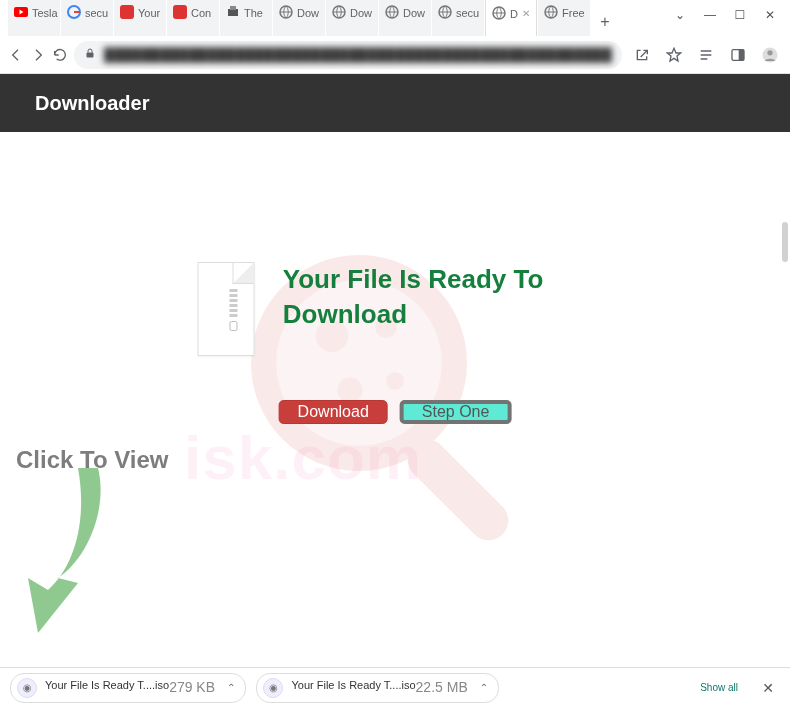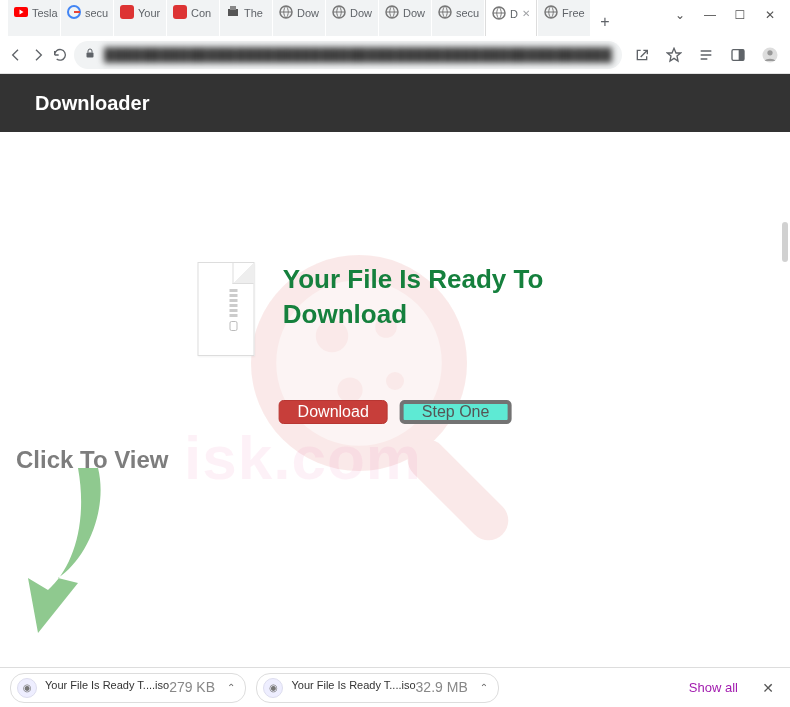--- a/index.html
+++ b/index.html
@@ -36,21 +36,21 @@
 .btn.secondary{background:#5eead4;color:#555;border:4px solid #737373}
 .ctv{position:absolute;left:16px;top:314px;font-size:24px;font-weight:700;color:#7d7d7d}
 .arrow{position:absolute;left:18px;top:336px}
 .dlbar{position:absolute;bottom:0;left:0;right:0;height:40px;border-top:1px solid #ddd;background:#fff;display:flex;align-items:center;padding:0 10px;gap:10px}
 .dlitem{height:30px;border:1px solid #ddd;border-radius:14px;display:flex;align-items:center;padding:0 10px 0 6px;gap:8px;cursor:pointer;background:#fff}
 .dlico{width:20px;height:20px;border-radius:50%;background:#eef;display:flex;align-items:center;justify-content:center;font-size:10px;color:#777;border:1px solid #dde}
 .dltxt{display:flex;flex-direction:row;line-height:1.05}
 .dlname{font-size:11px;color:#333}
 .dlsize{font-size:14px;color:#888}
 .dlchev{font-size:10px;color:#666;margin-left:4px}
-.showall{margin-left:auto;color:#a21caf;font-size:13px;cursor:pointer;padding:4px 8px}
+.showall{margin-left:auto;color:#0f766e;font-size:10px;cursor:pointer;padding:4px 8px}
 .dlclose{width:24px;height:24px;display:flex;align-items:center;justify-content:center;color:#555;cursor:pointer;font-size:14px}
 .scrollhint{position:absolute;right:2px;top:90px;width:6px;height:40px;background:rgba(0,0,0,.18);border-radius:3px}
 </style>
 </head>
 <body>
 
 <div class="titlebar">
   <div class="tabs" id="tabs">
       <div class="tab">
         <span><svg width="14" height="14">
@@ -247,20 +247,20 @@
         <div class="dltxt">
           <div class="dlname">Your File Is Ready T....iso</div>
           <div class="dlsize">279 KB</div>
         </div>
         <div class="dlchev">⌃</div>
       </div>
       <div class="dlitem">
         <div class="dlico">◉</div>
         <div class="dltxt">
           <div class="dlname">Your File Is Ready T....iso</div>
-          <div class="dlsize">32.9 MB</div>
+          <div class="dlsize">22.5 MB</div>
         </div>
         <div class="dlchev">⌃</div>
       </div>
     </div>
   <div class="showall">Show all</div>
   <div class="dlclose">✕</div>
 </div>
 
 </body></html>

